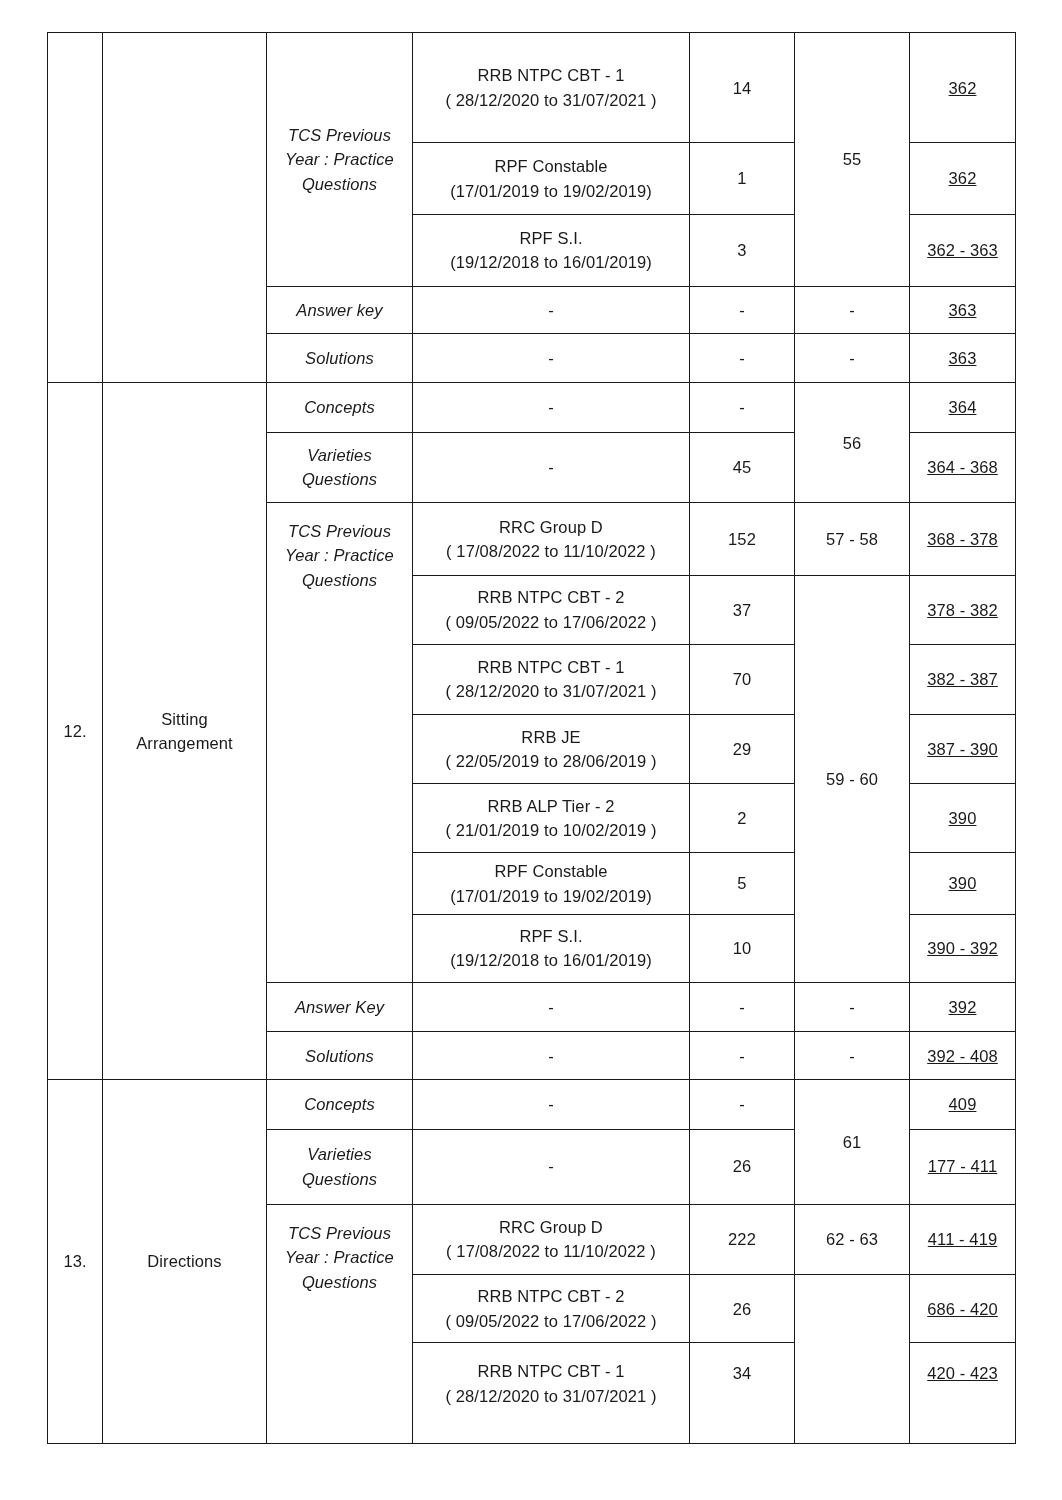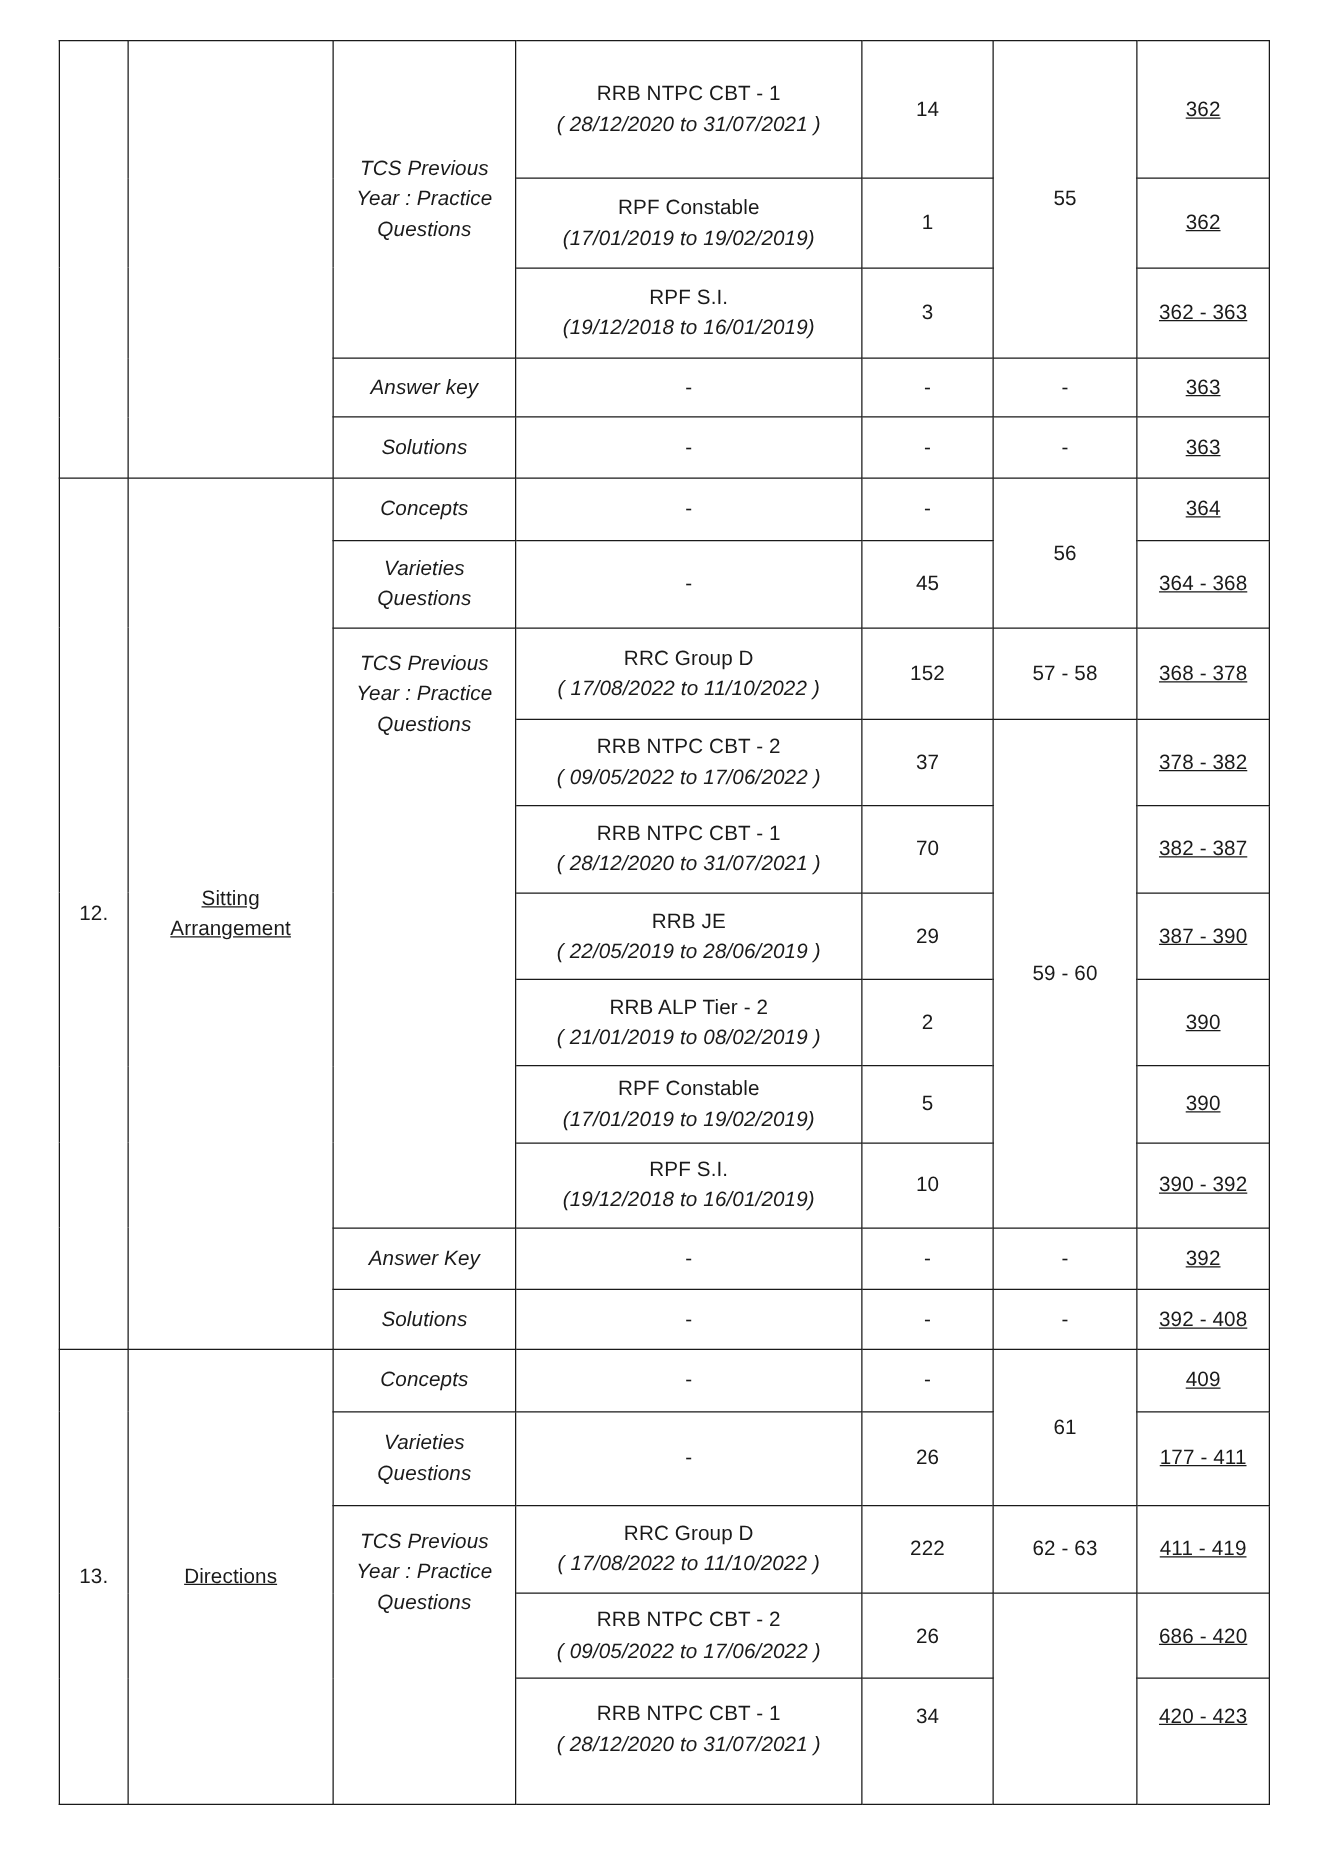--- a/index.html
+++ b/index.html
@@ -49,25 +49,25 @@
   }
   td.c-sno   { width: 55px; }
   td.c-topic { width: 164px; }
   td.c-sect  { width: 146px; font-style: italic; }
   td.c-exam  { width: 277px; }
   td.c-qty   { width: 105px; }
   td.c-vid   { width: 115px; }
   td.c-page  { width: 106px; text-decoration: underline; }
 
   .exam-name { display: block; }
-  .exam-date { display: block; font-style: italic; }
+  .exam-date { display: block; }
   .sect-line { display: block; }
   .topic-line { display: block; }
   td.c-sno { vertical-align: top; padding-top: 14px; }
-  td.c-topic { vertical-align: top; padding-top: 14px; text-decoration: underline; }
+  td.c-topic { vertical-align: top; padding-top: 14px; }
 </style>
 </head>
 <body>
 
 <div id="page">
   <div id="table-wrap">
     <table class="index-table">
       <colgroup>
         <col style="width:55px">
           <col style="width:164px">
@@ -192,21 +192,21 @@
           <span class="exam-name">RRB JE</span>
           <span class="exam-date">( 22/05/2019 to 28/06/2019 )</span>
         </td>
         <td class="c-qty">29</td>
         <td class="c-page">387 - 390</td>
       </tr>
 
       <tr style="height:69px">
         <td class="c-exam">
           <span class="exam-name">RRB ALP Tier - 2</span>
-          <span class="exam-date">( 21/01/2019 to 08/02/2019 )</span>
+          <span class="exam-date">( 21/01/2019 to 10/02/2019 )</span>
         </td>
         <td class="c-qty">2</td>
         <td class="c-page">390</td>
       </tr>
 
       <tr style="height:61px">
         <td class="c-exam">
           <span class="exam-name">RPF Constable</span>
           <span class="exam-date">(17/01/2019 to 19/02/2019)</span>
         </td>

